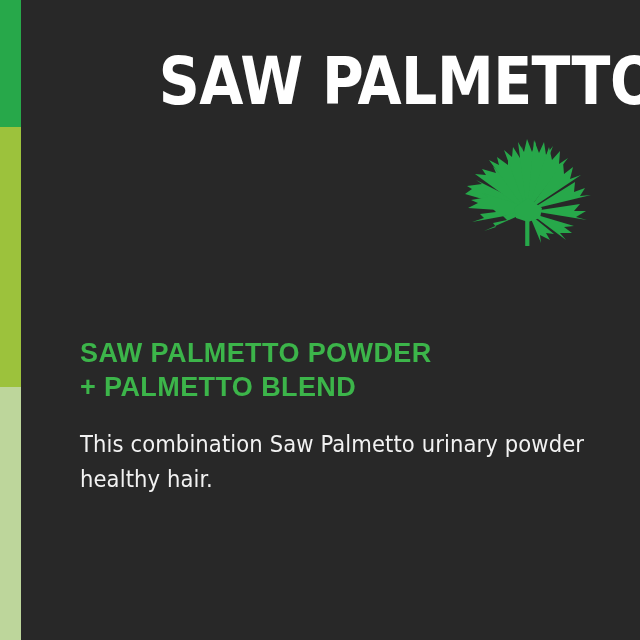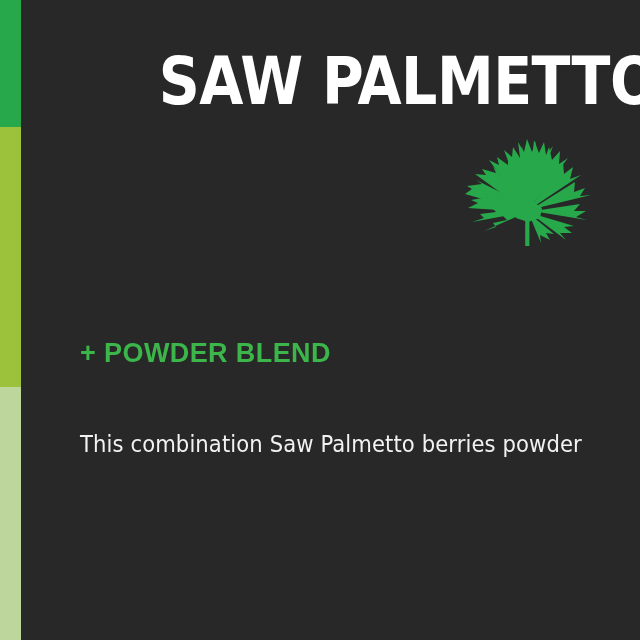--- a/index.html
+++ b/index.html
@@ -127,20 +127,22 @@
         <path d="M65 78 L118 70 L112 77 L124 77 L114 83 L125 86 L70 77 Z"></path>
         <path d="M65 78 L112 92 L102 93 L110 99 L98 99 L104 106 L68 79 Z"></path>
         <path d="M65 78 L92 100 L84 99 L88 106 L78 101 L79 109 L67 80 Z"></path>
 
         <path d="M52 74 L66 64 L80 74 L78 84 L66 88 L54 84 Z"></path>
       </g>
     </svg>
   </div>
 
   <div id="subheading">
-    <span class="subline">+ POWDER BLEND</span>
+    <span class="subline">SAW PALMETTO POWDER</span>
+    <span class="subline">+ PALMETTO BLEND</span>
   </div>
 
   <div id="description">
-    <span class="bodyline">This combination Saw Palmetto berries powder</span>
+    <span class="bodyline">This combination Saw Palmetto urinary powder</span>
+    <span class="bodyline">healthy hair.</span>
   </div>
 
 </div>
 
 </body></html>

